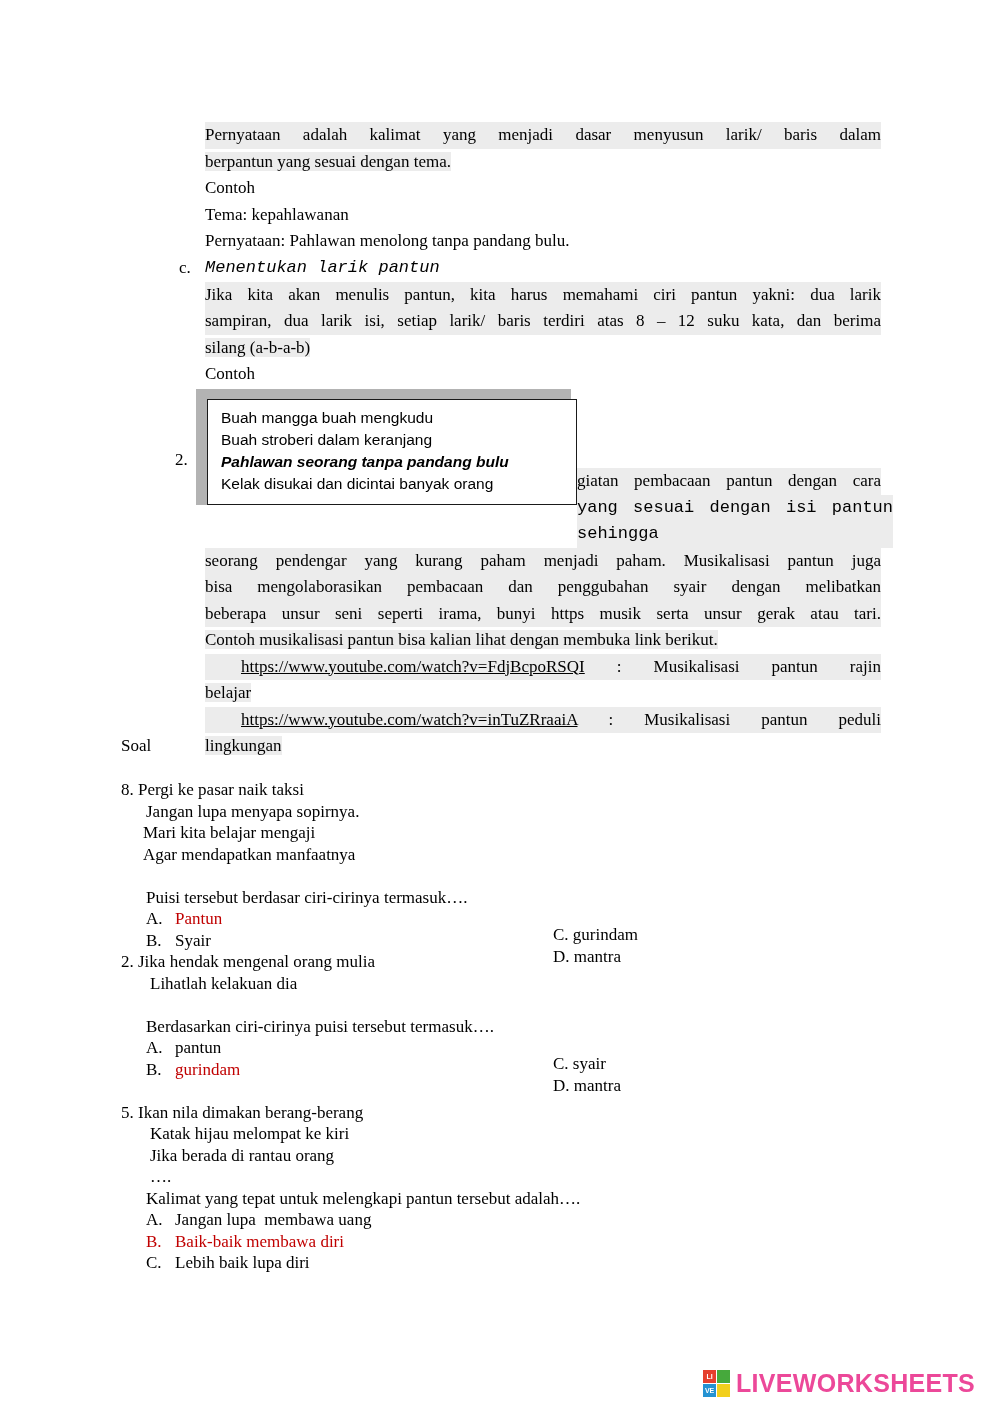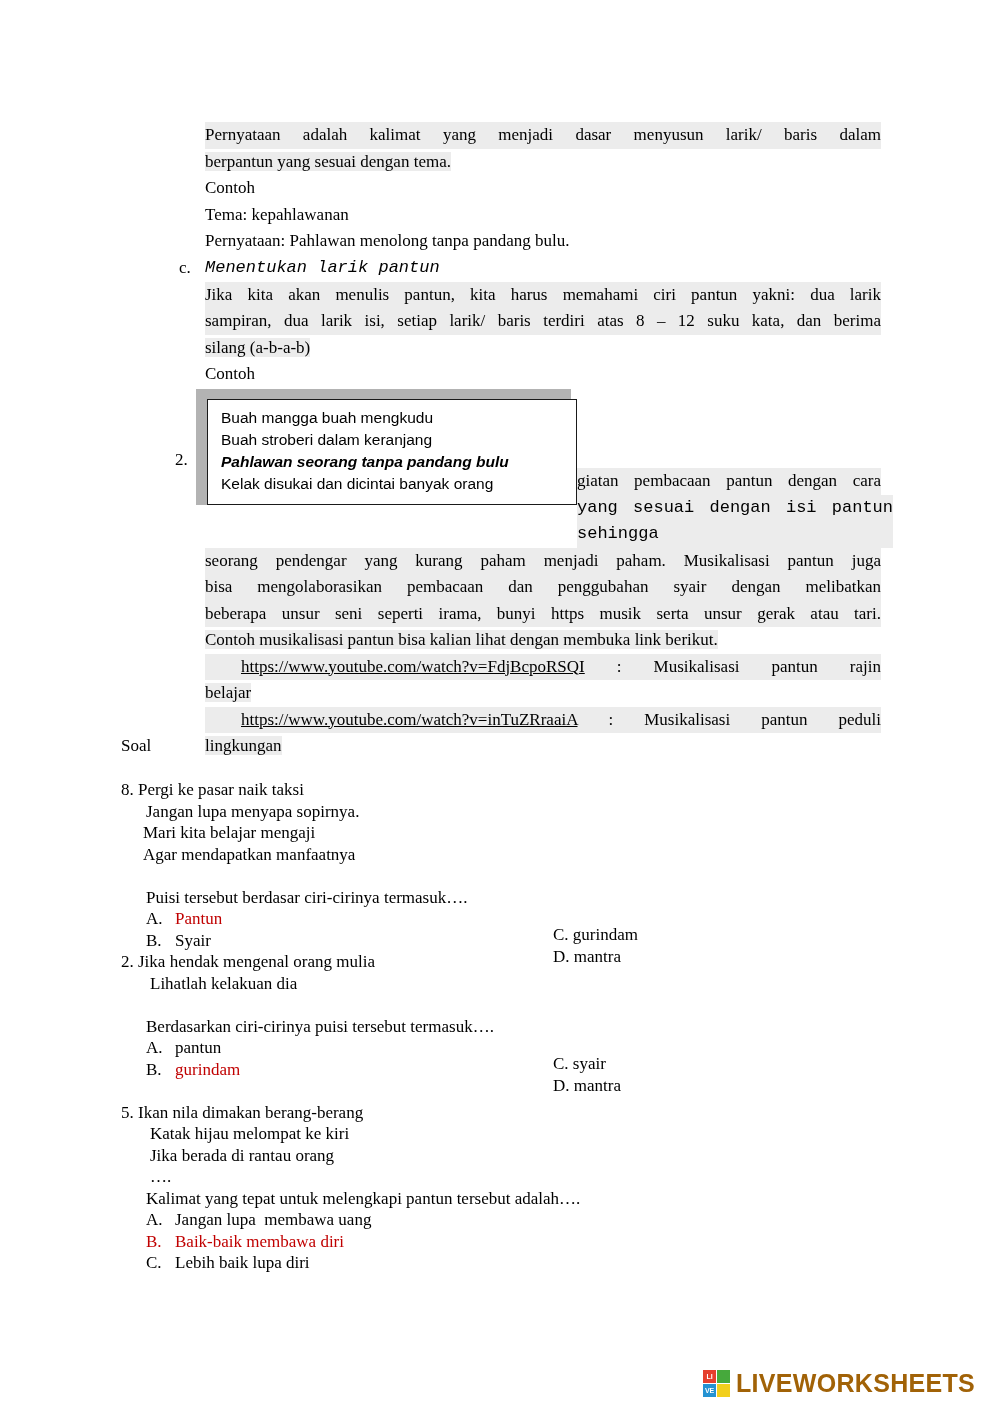--- a/index.html
+++ b/index.html
@@ -55,21 +55,21 @@
     color:#fff; font-family:"Liberation Sans", sans-serif;
     font-size:7px; font-weight:bold; line-height:1;
   }
   .cell.c-red { background:#e5402e; }
   .cell.c-green { background:#46a93c; }
   .cell.c-blue { background:#2492d2; }
   .cell.c-yellow { background:#f2cf1d; }
   .brand {
     font-family:"Liberation Sans", sans-serif;
     font-weight:bold; font-size:25px; letter-spacing:0.3px;
-    color:#a16207;
+    color:#ec4899;
   }
 </style>
 </head>
 <body>
 
 <div class="page">
 
   <div class="abs body-text" style="left:205px; top:122px; width:676px;">
     <div class="jline hl">Pernyataan adalah kalimat yang menjadi dasar menyusun larik/ baris dalam</div>
     <div><span class="hl">berpantun yang sesuai dengan tema.</span></div>

